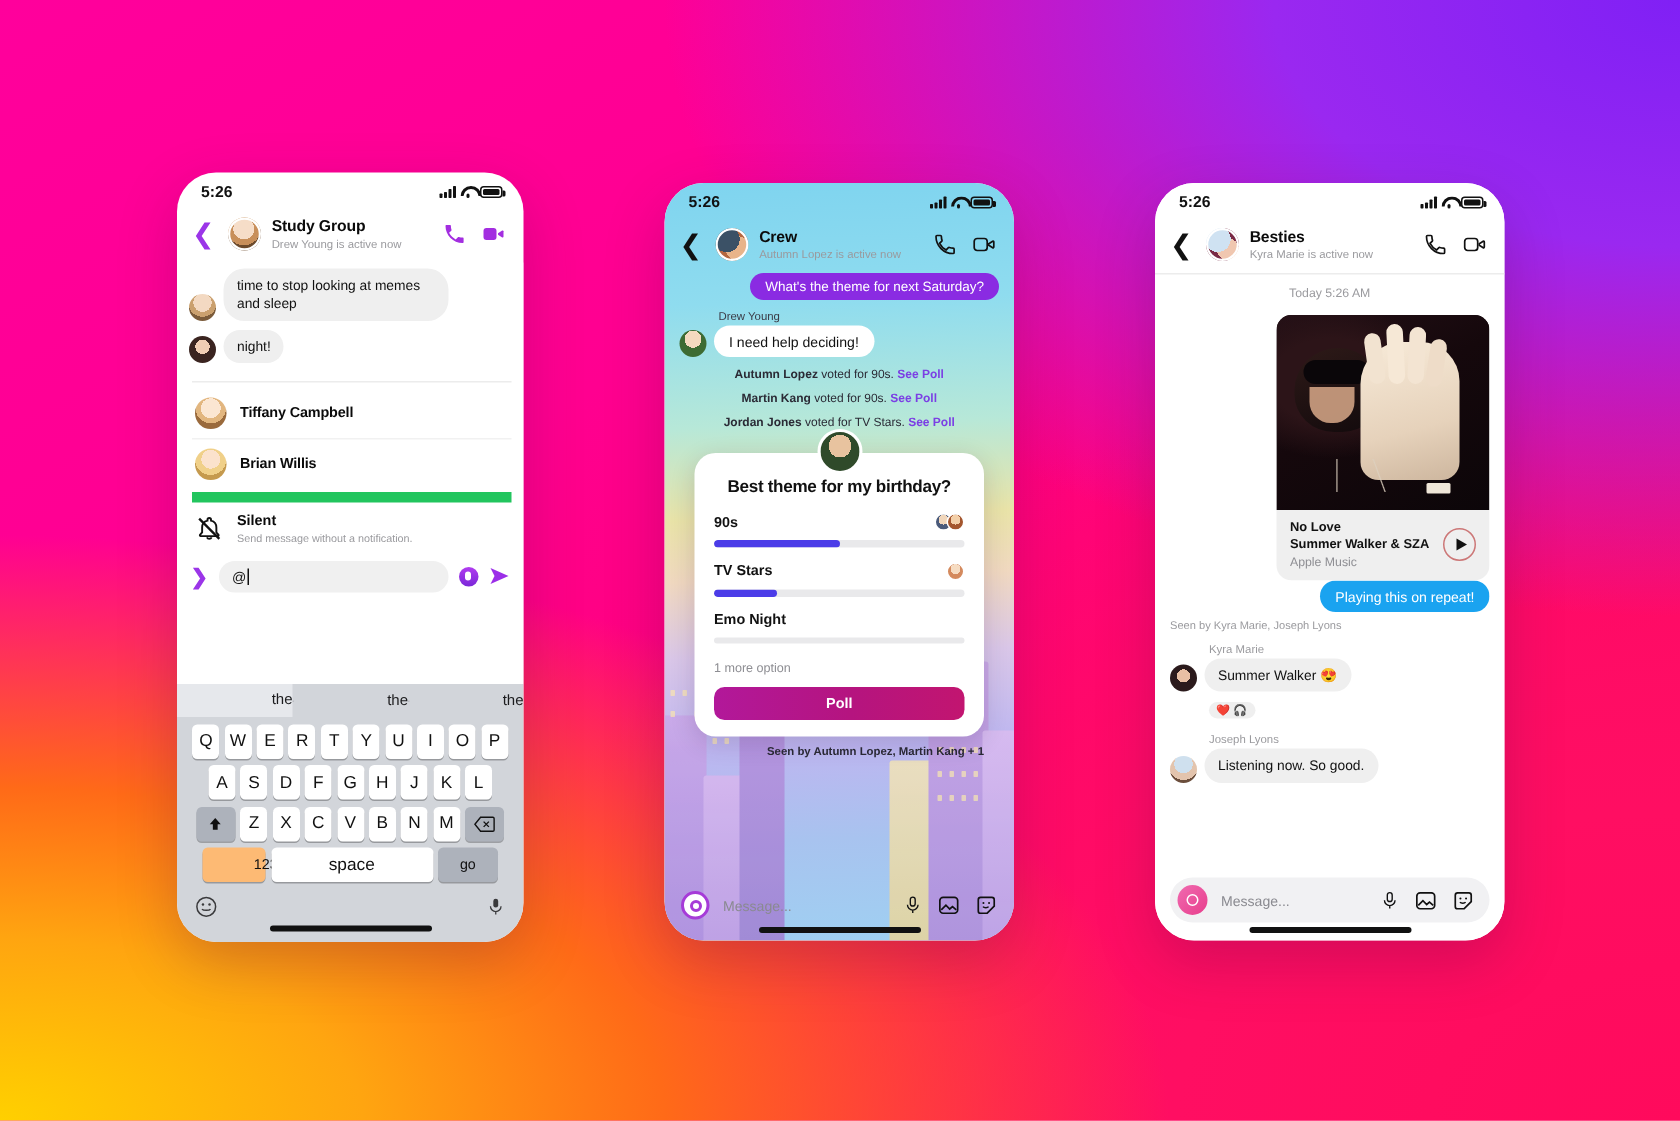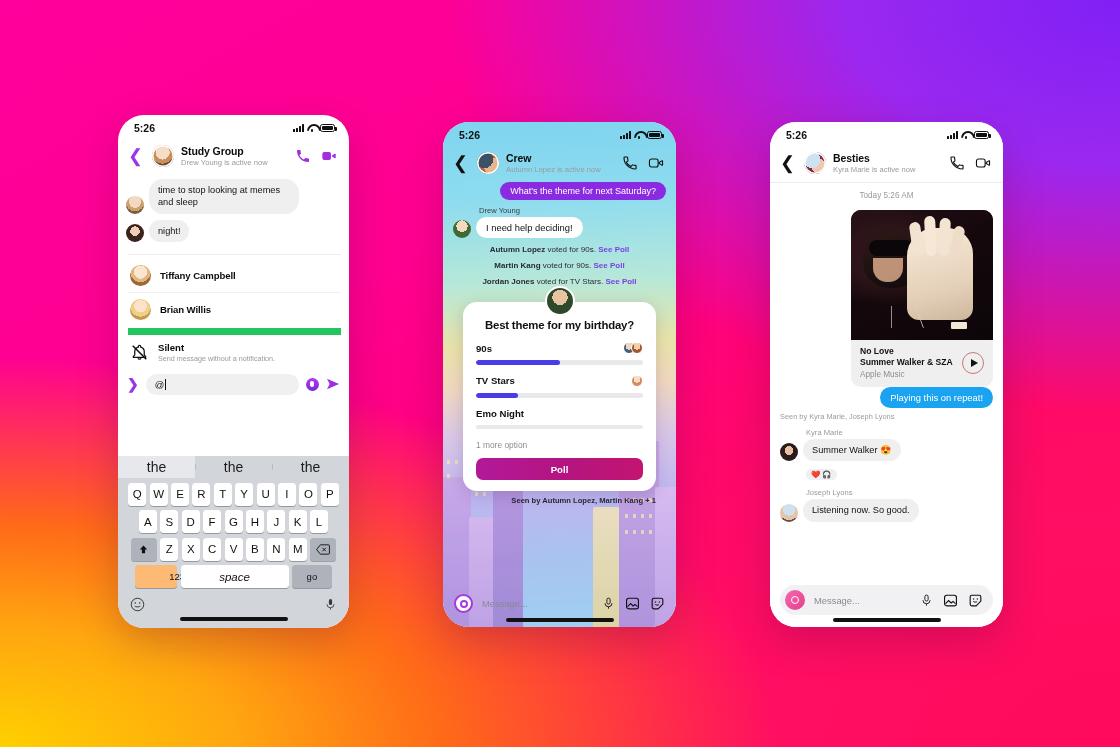--- a/index.html
+++ b/index.html
@@ -91,33 +91,33 @@
     position: relative;
   }
   .caret { display:inline-block; width:1px; height:11px; background:#111; margin-left:1px; }
   .sendrow { display: flex; align-items: center; gap: 6px; }
   .mic-circ { width: 13px; height: 13px; border-radius: 50%; background: linear-gradient(180deg,#b13cf0,#7a27d8); position: relative; }
   .mic-circ::after { content:''; position:absolute; left:4.4px; top:3px; width:4px; height:6px; background:#fff; border-radius:2px 2px 2px 2px; }
 
   
   .kb { flex: 0 0 auto; background: #d2d5da; padding-bottom: 2px; }
   .predict { display: flex; height: 22px; align-items: center; }
-  .predict div { flex: 1; text-align: center; font-size: 14px; color: #1c1c1e; position: relative; }
+  .predict div { flex: 1; text-align: right; font-size: 10px; color: #1c1c1e; position: relative; }
   .predict div:first-child { background: #e6e8ec; height: 22px; line-height: 22px; }
   .predict div:nth-child(2)::after, .predict div:nth-child(3)::after {
     content:''; position:absolute; left:0; top:5px; bottom:5px; width:1px; background:#b9bcc2;
   }
   .krow { display: flex; justify-content: center; gap: 3.4px; margin-top: 4.5px; }
   .key {
     background: #fff; border-radius: 3.5px; height: 23px; width: 18px;
     display: flex; align-items: center; justify-content: center;
     font-size: 11.5px; color: #111; box-shadow: 0 1px 0 rgba(0,0,0,.28);
   }
   .key.wide { width: 26px; background: #adb2bb; box-shadow: 0 1px 0 rgba(0,0,0,.25); }
-  .key.space { width: 108px; font-style: italic; }
+  .key.space { width: 108px; }
   .key.k123 { width: 34px; font-size: 9.5px; background: #fdba74; padding-left: 42px; }
   .key.go { width: 40px; font-size: 9.5px; background: #adb2bb; }
   .kbot { display: flex; align-items: center; justify-content: space-between; padding: 6px 12px 0; height: 26px; }
   .homebar { width: 108px; height: 3.6px; background: #111; border-radius: 2px; margin: 3px auto 5px; }
 
   
   #phone2 .screen { background: linear-gradient(178deg,#7fd4ef 0%,#8fdcef 16%,#b7e8d8 32%,#e9e3a8 44%,#f0d8c0 52%,#d9c6e8 62%,#bdb6f0 74%,#a8c3ef 86%,#9fd0f2 100%); }
   .bg-city { position: absolute; left: 0; right: 0; top: 300px; bottom: 0; overflow: hidden; opacity: .85; }
   .bld { position: absolute; bottom: 0; border-radius: 2px 2px 0 0; }
   .wins { position:absolute; inset:0; }

